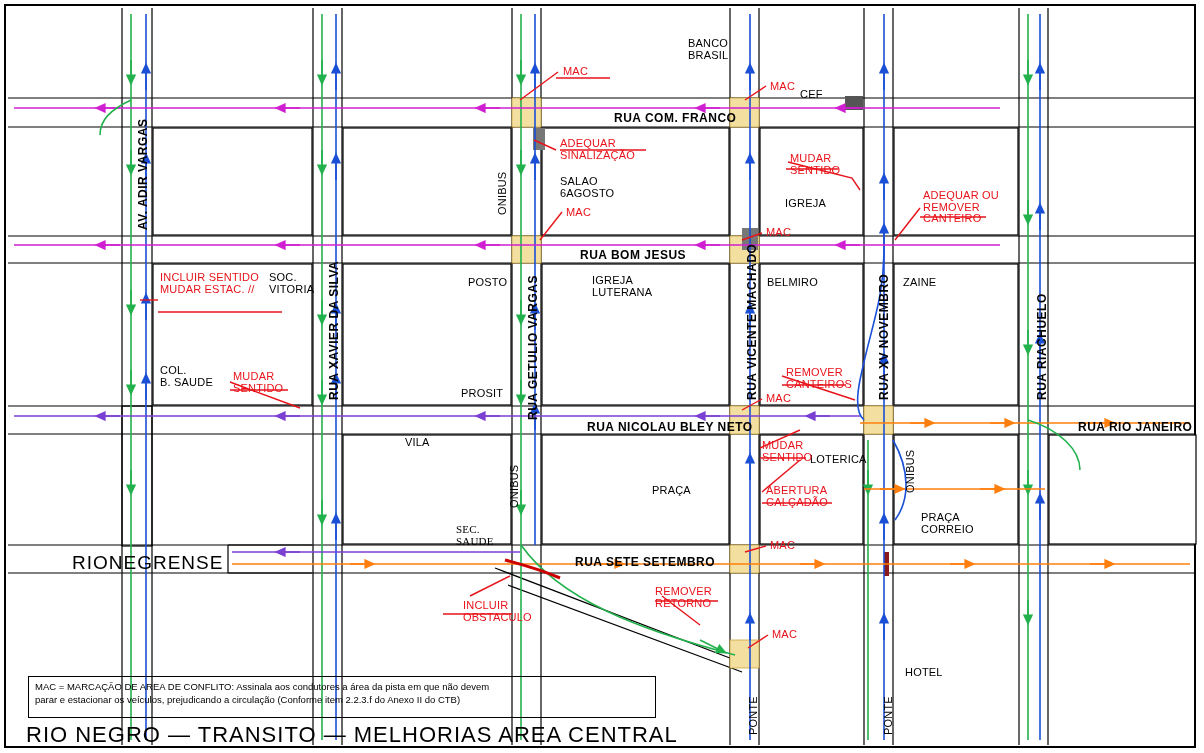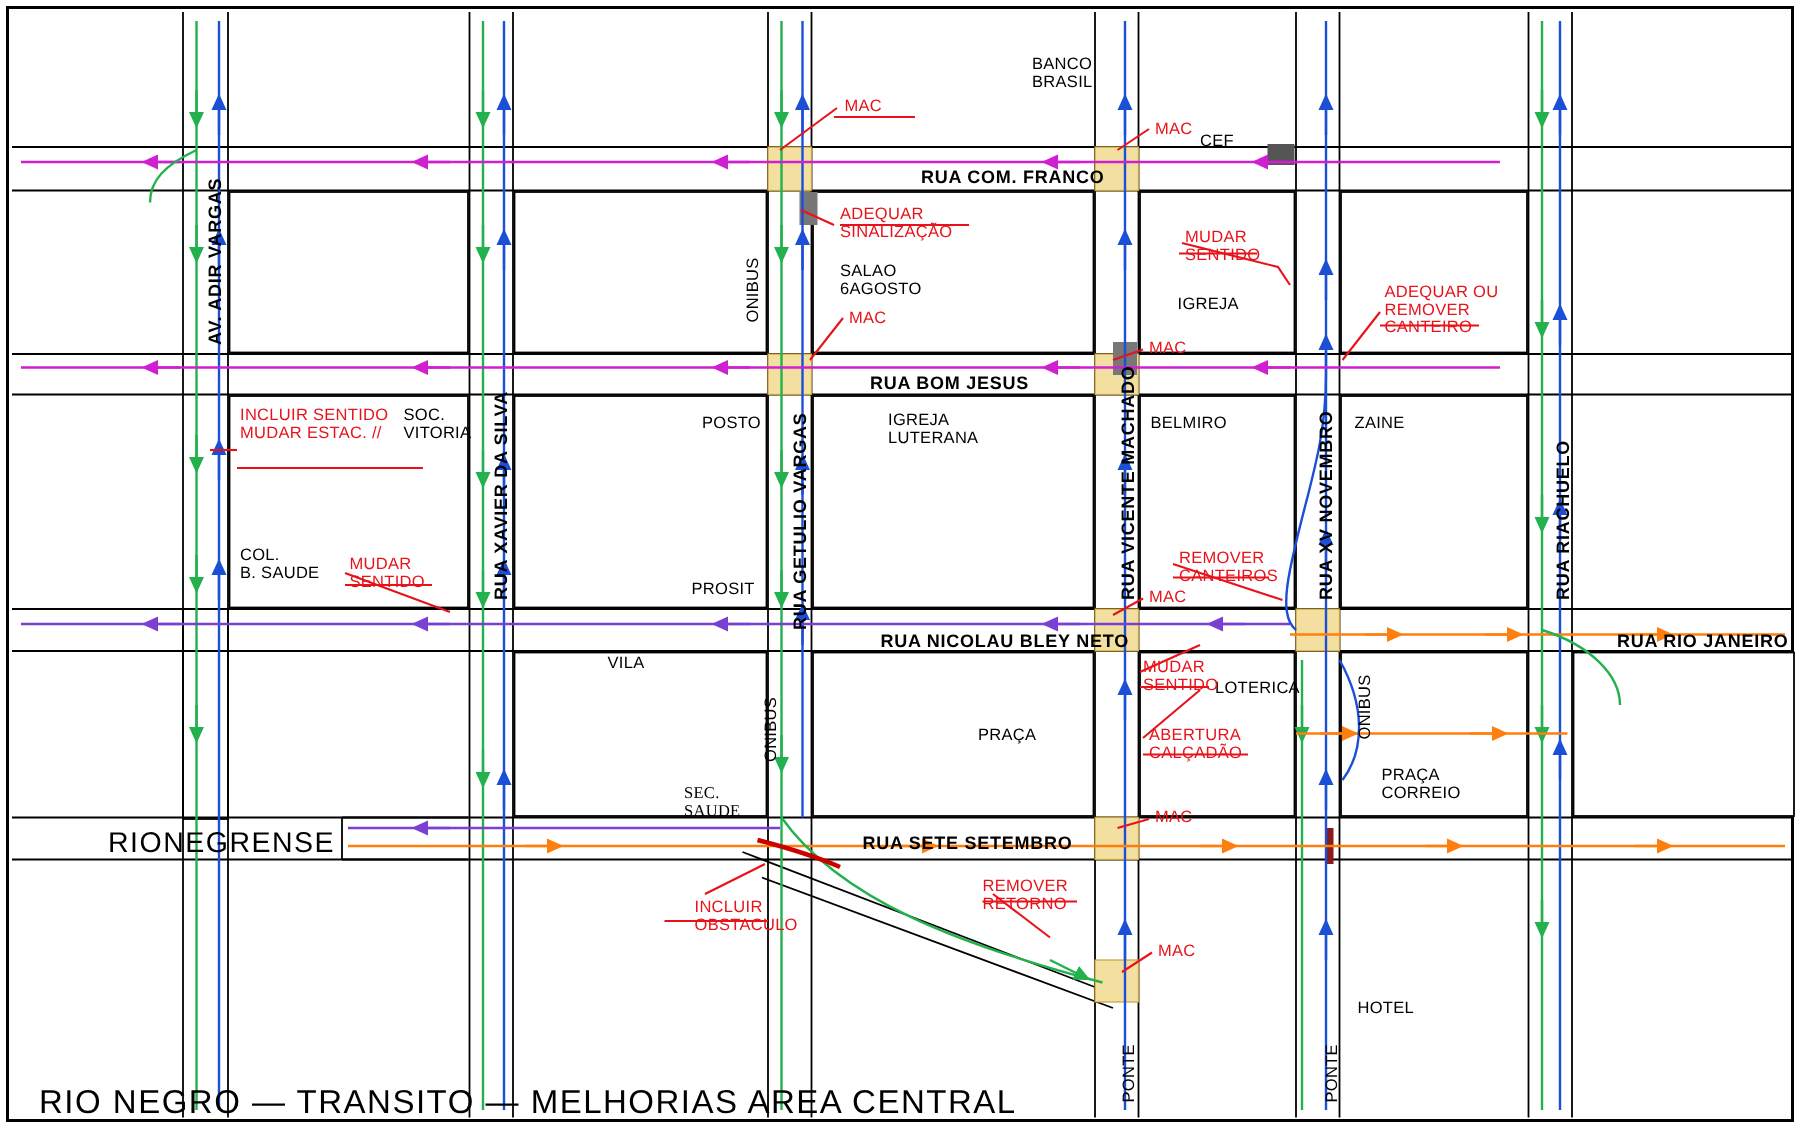--- a/index.html
+++ b/index.html
@@ -375,16 +375,20 @@
 CALÇADÃO</div>
   <div class="txt label-red" style="left:770px; top:540px;">MAC</div>
   <div class="txt label-red" style="left:443px; top:600px;margin-left:20px;">INCLUIR
 OBSTACULO</div>
   <div class="txt label-red" style="left:655px; top:586px;">REMOVER
 RETORNO</div>
   <div class="txt label-red" style="left:772px; top:629px;">MAC</div>
 
   <div class="rioneg" style="left:72px; top:552px;">RIONEGRENSE</div>
 
+  <div class="legend" style="left:28px; top:676px; width:628px; height:42px;">
+    <div>MAC = MARCAÇÃO DE AREA DE CONFLITO: Assinala aos condutores a área da pista em que não devem</div>
+    <div>parar e estacionar os veículos, prejudicando a circulação (Conforme item 2.2.3.f do Anexo II do CTB)</div>
+  </div>
 
   <div class="txt bigtitle" style="left:26px; top:723px;">RIO NEGRO — TRANSITO — MELHORIAS AREA CENTRAL</div>
 
 </div>
 
 </body></html>

